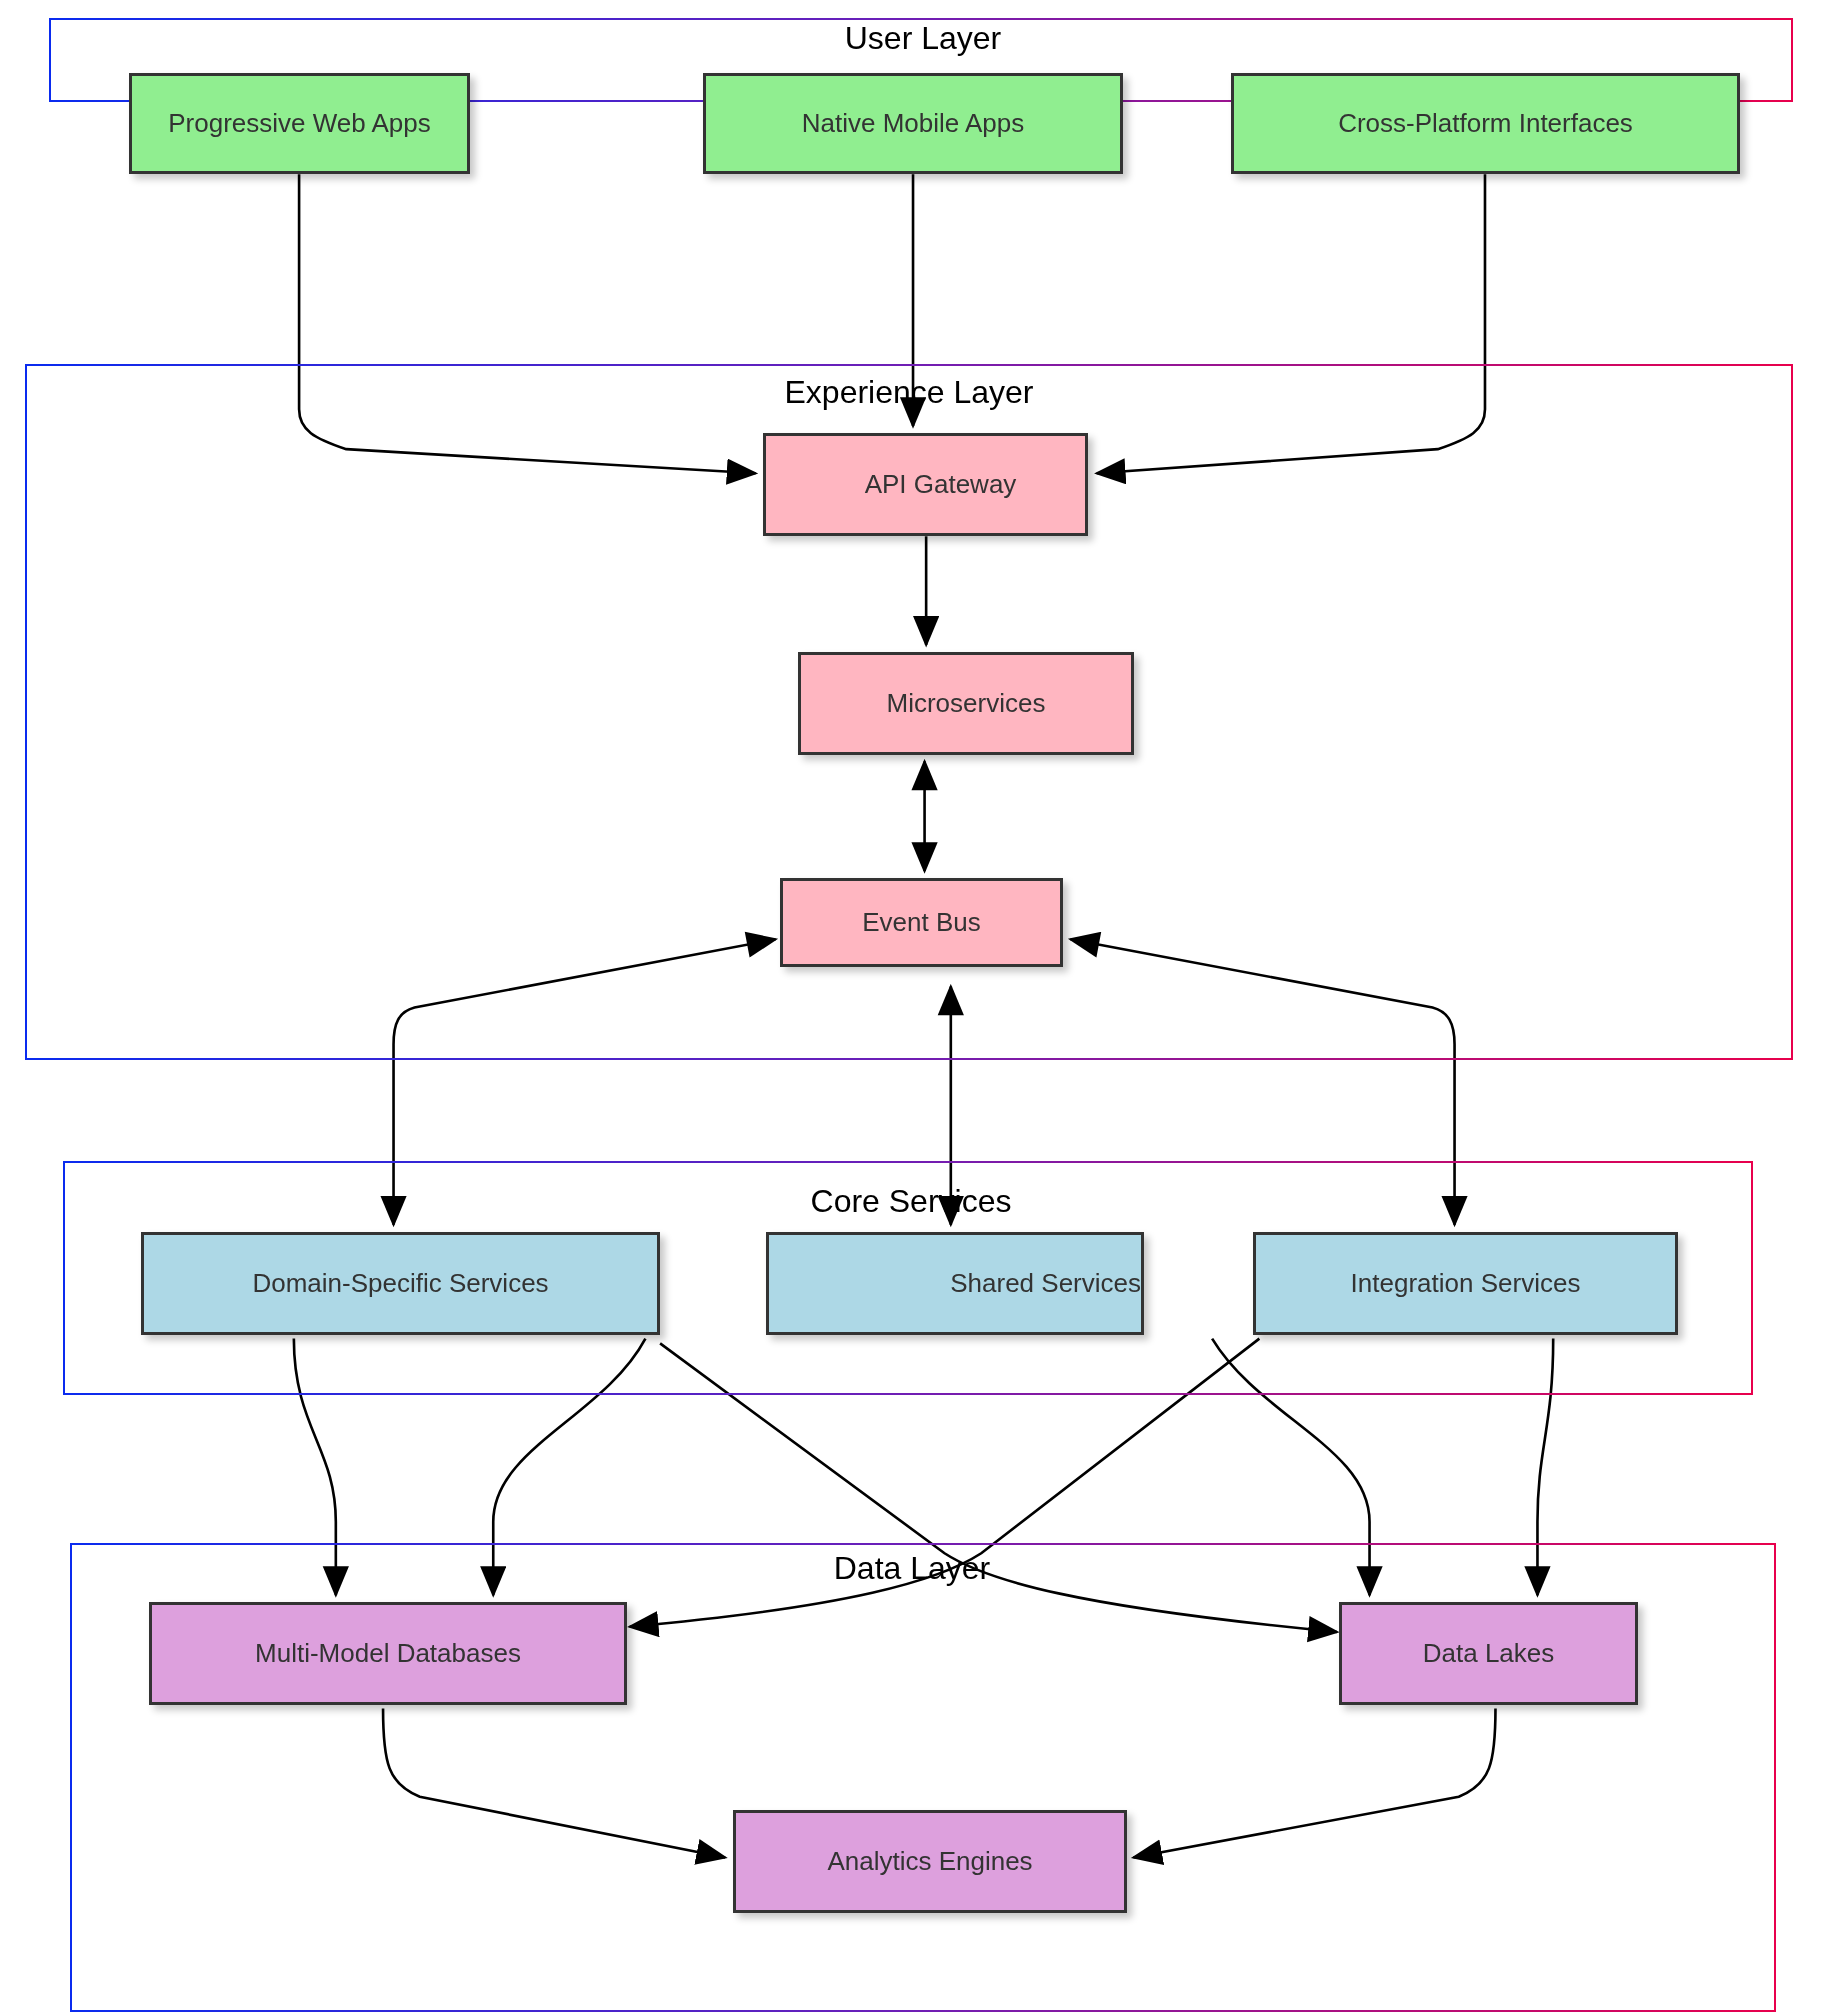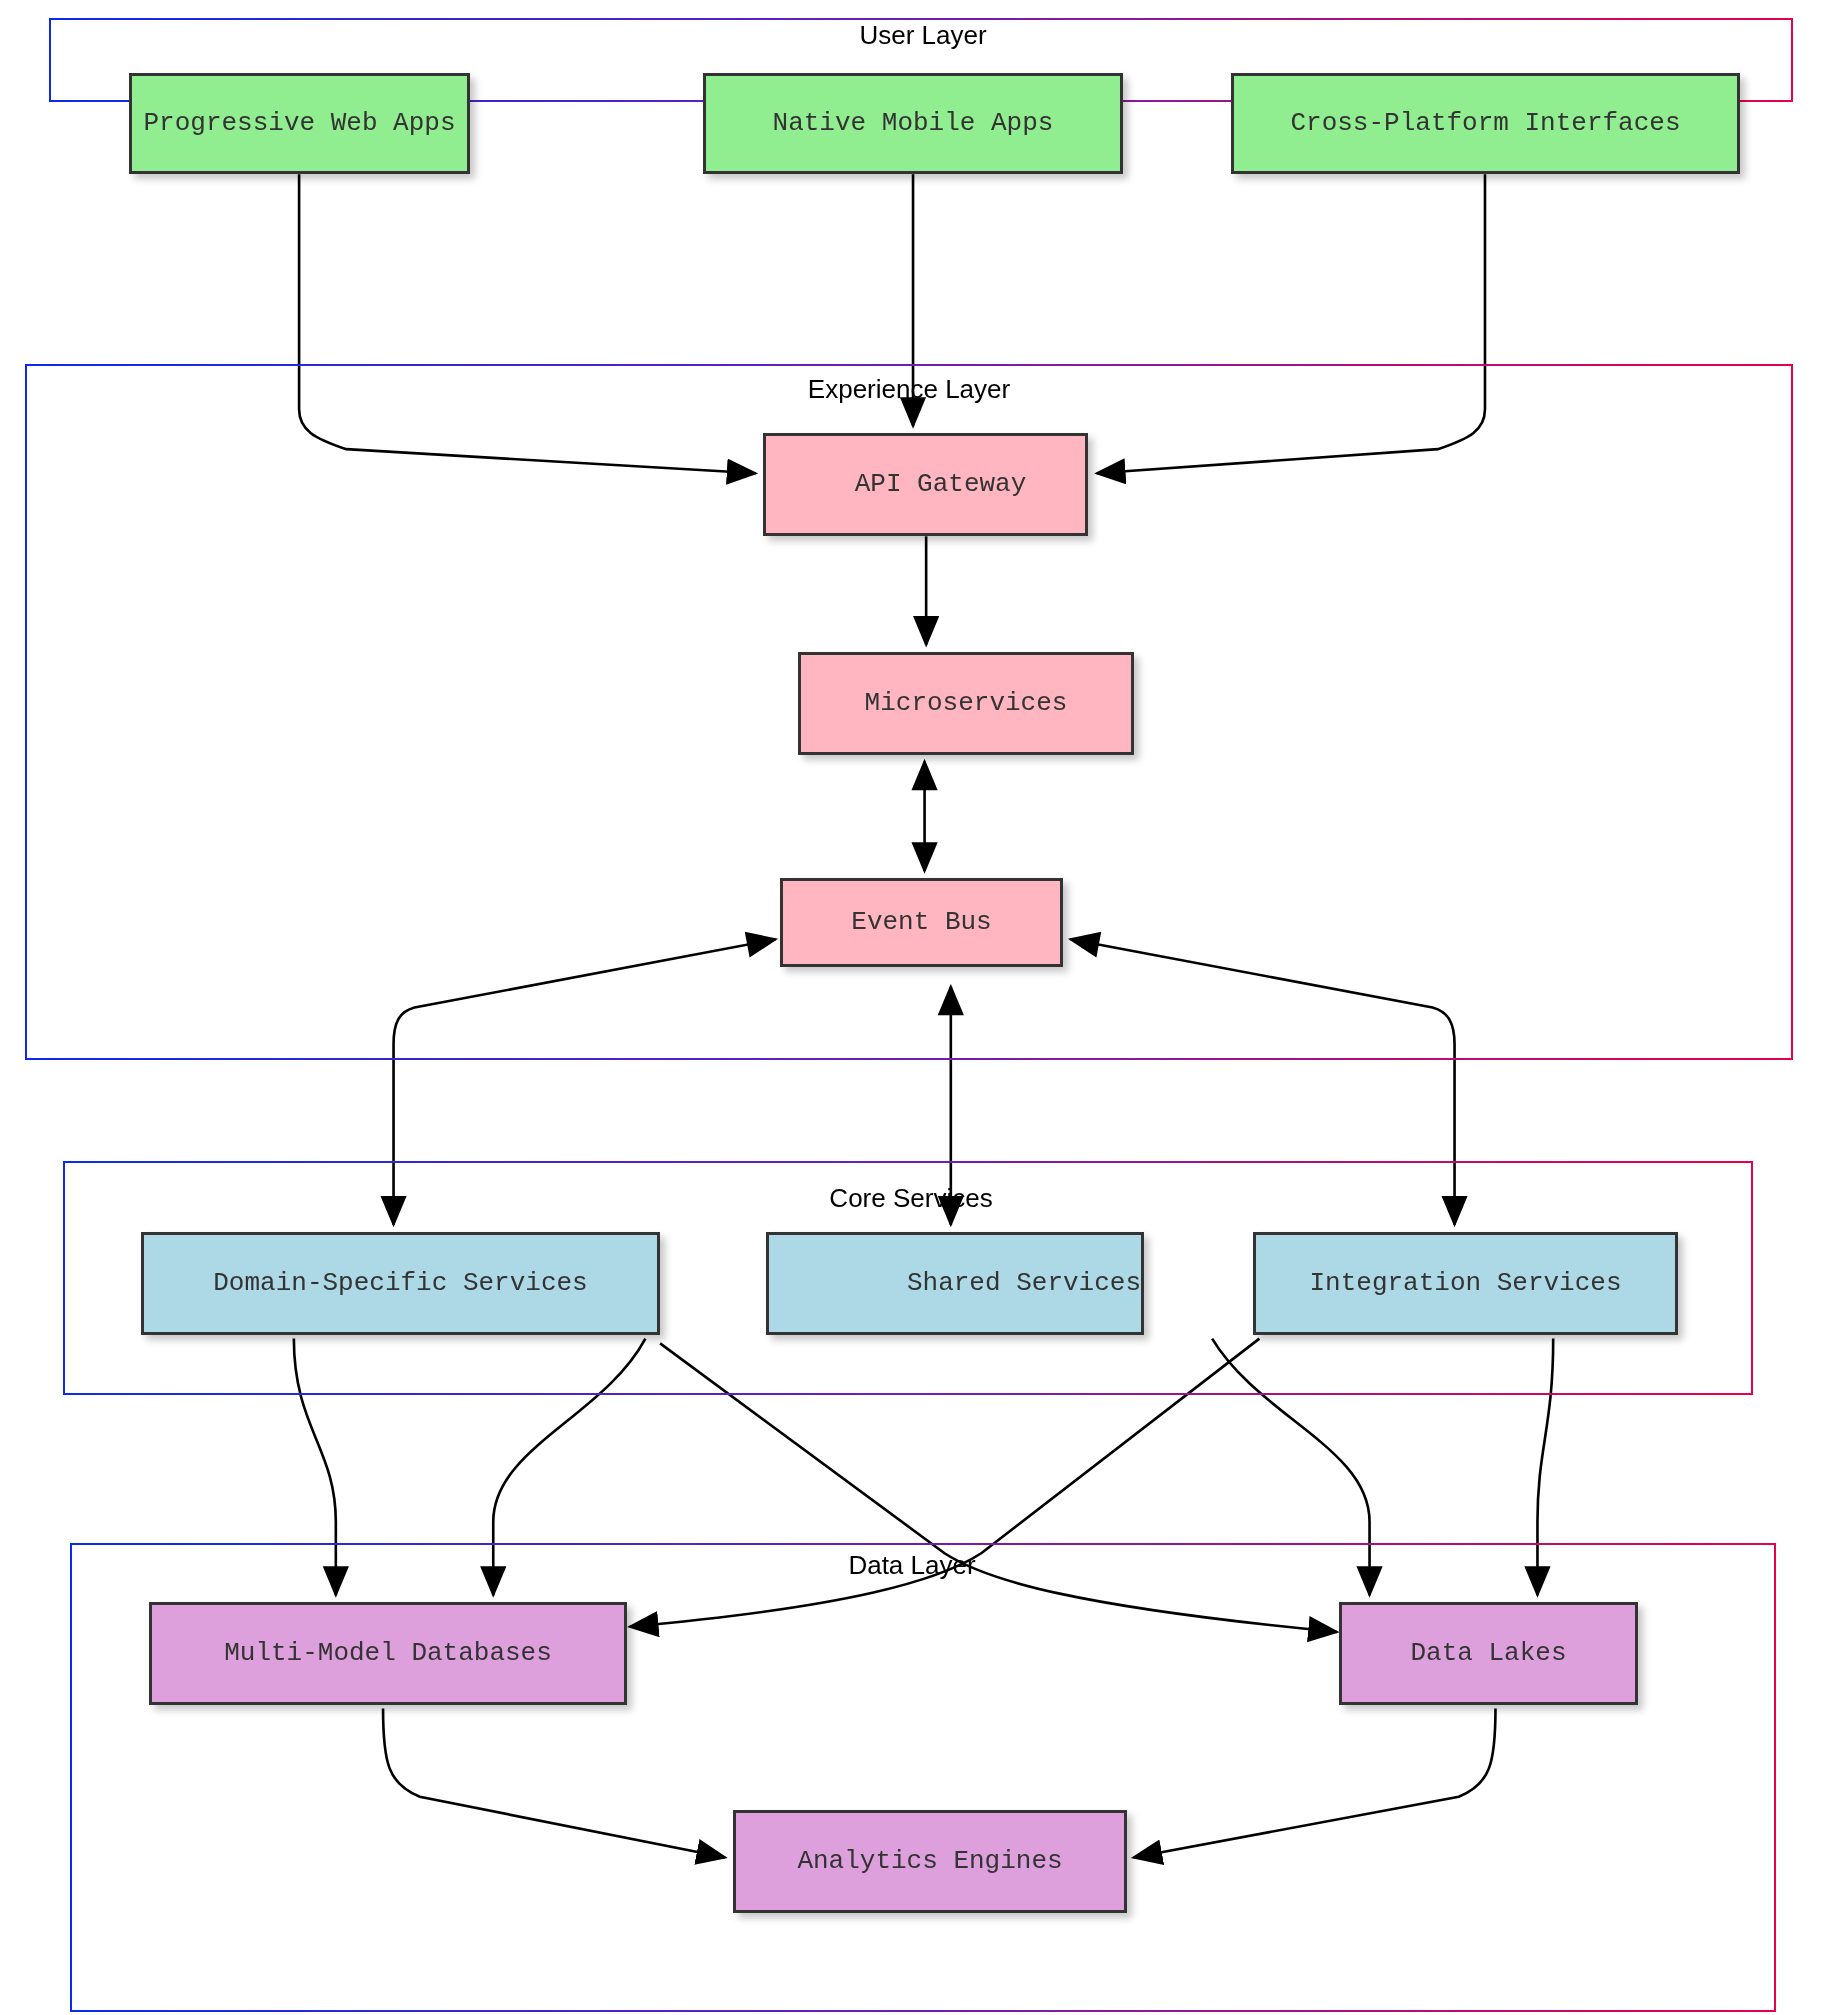--- a/index.html
+++ b/index.html
@@ -4,27 +4,27 @@
 <style>
   html,body{margin:0;padding:0;background:#ffffff;}
   body{width:1846px;height:2015px;position:relative;
        font-family:"Liberation Sans","DejaVu Sans",sans-serif;}
   #stage{position:absolute;left:0;top:0;width:1846px;height:2015px;overflow:hidden;}
   svg#wires{position:absolute;left:0;top:0;width:1846px;height:2015px;}
 
   .layer{position:absolute;box-sizing:border-box;border-width:2.6px;border-style:solid;
          border-image:linear-gradient(to right,#0A2BEF 0%,#6B1FB8 48%,#E8004C 100%) 1;
          background:transparent;}
-  .layer-title{position:absolute;color:#000;font-size:26px;line-height:1;
+  .layer-title{position:absolute;color:#000;font-size:32px;line-height:1;
                white-space:nowrap;transform:translateX(-50%);}
 
   .node{position:absolute;box-sizing:border-box;border:3.7px solid #333333;
         display:flex;align-items:center;justify-content:center;text-align:center;
         color:#333333;font-size:26px;line-height:1.1;
-        box-shadow:4.7px 4.7px 7.3px rgba(0,0,0,0.22);font-family:Liberation Mono, monospace;}
+        box-shadow:4.7px 4.7px 7.3px rgba(0,0,0,0.22);}
   .n-green{background:#90EE90;}
   .n-pink{background:#FFB6C1;}
   .n-blue{background:#ADD8E6;}
   .n-plum{background:#DDA0DD;}
 </style>
 </head>
 <body>
 
 <div id="stage">
 

